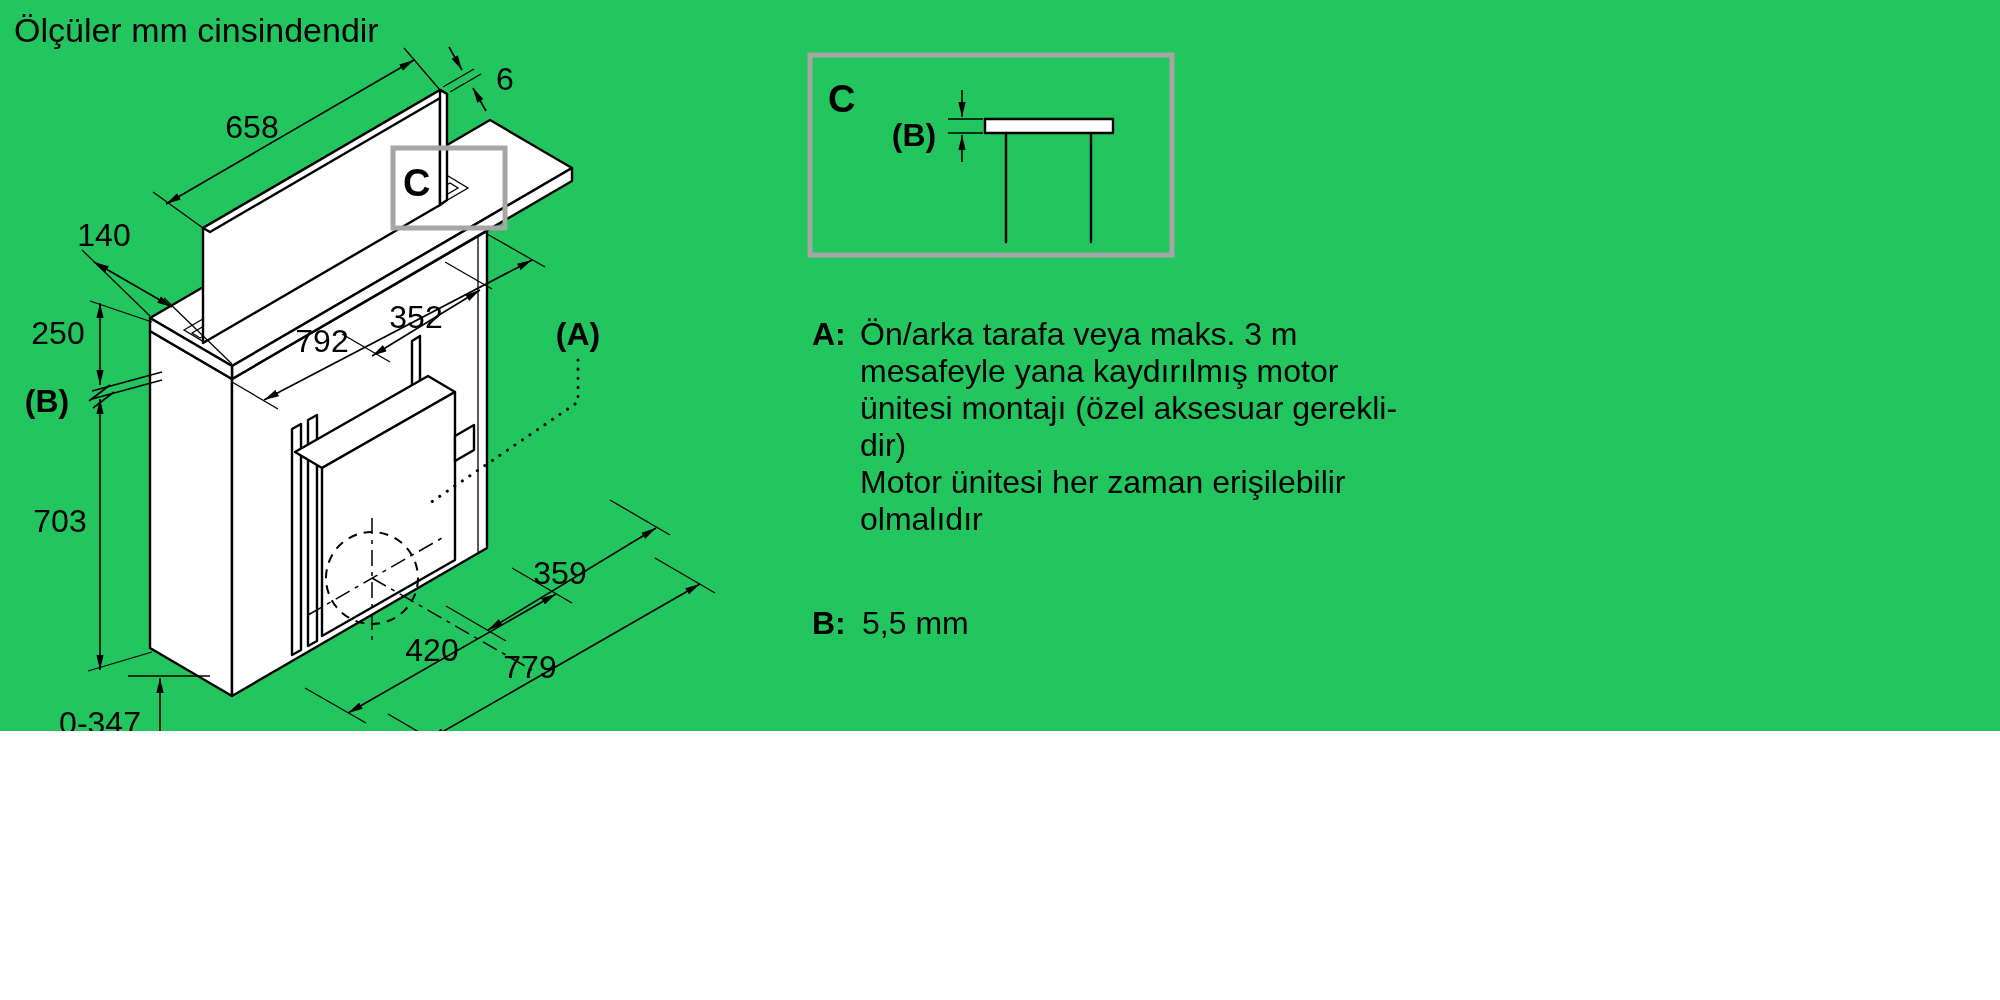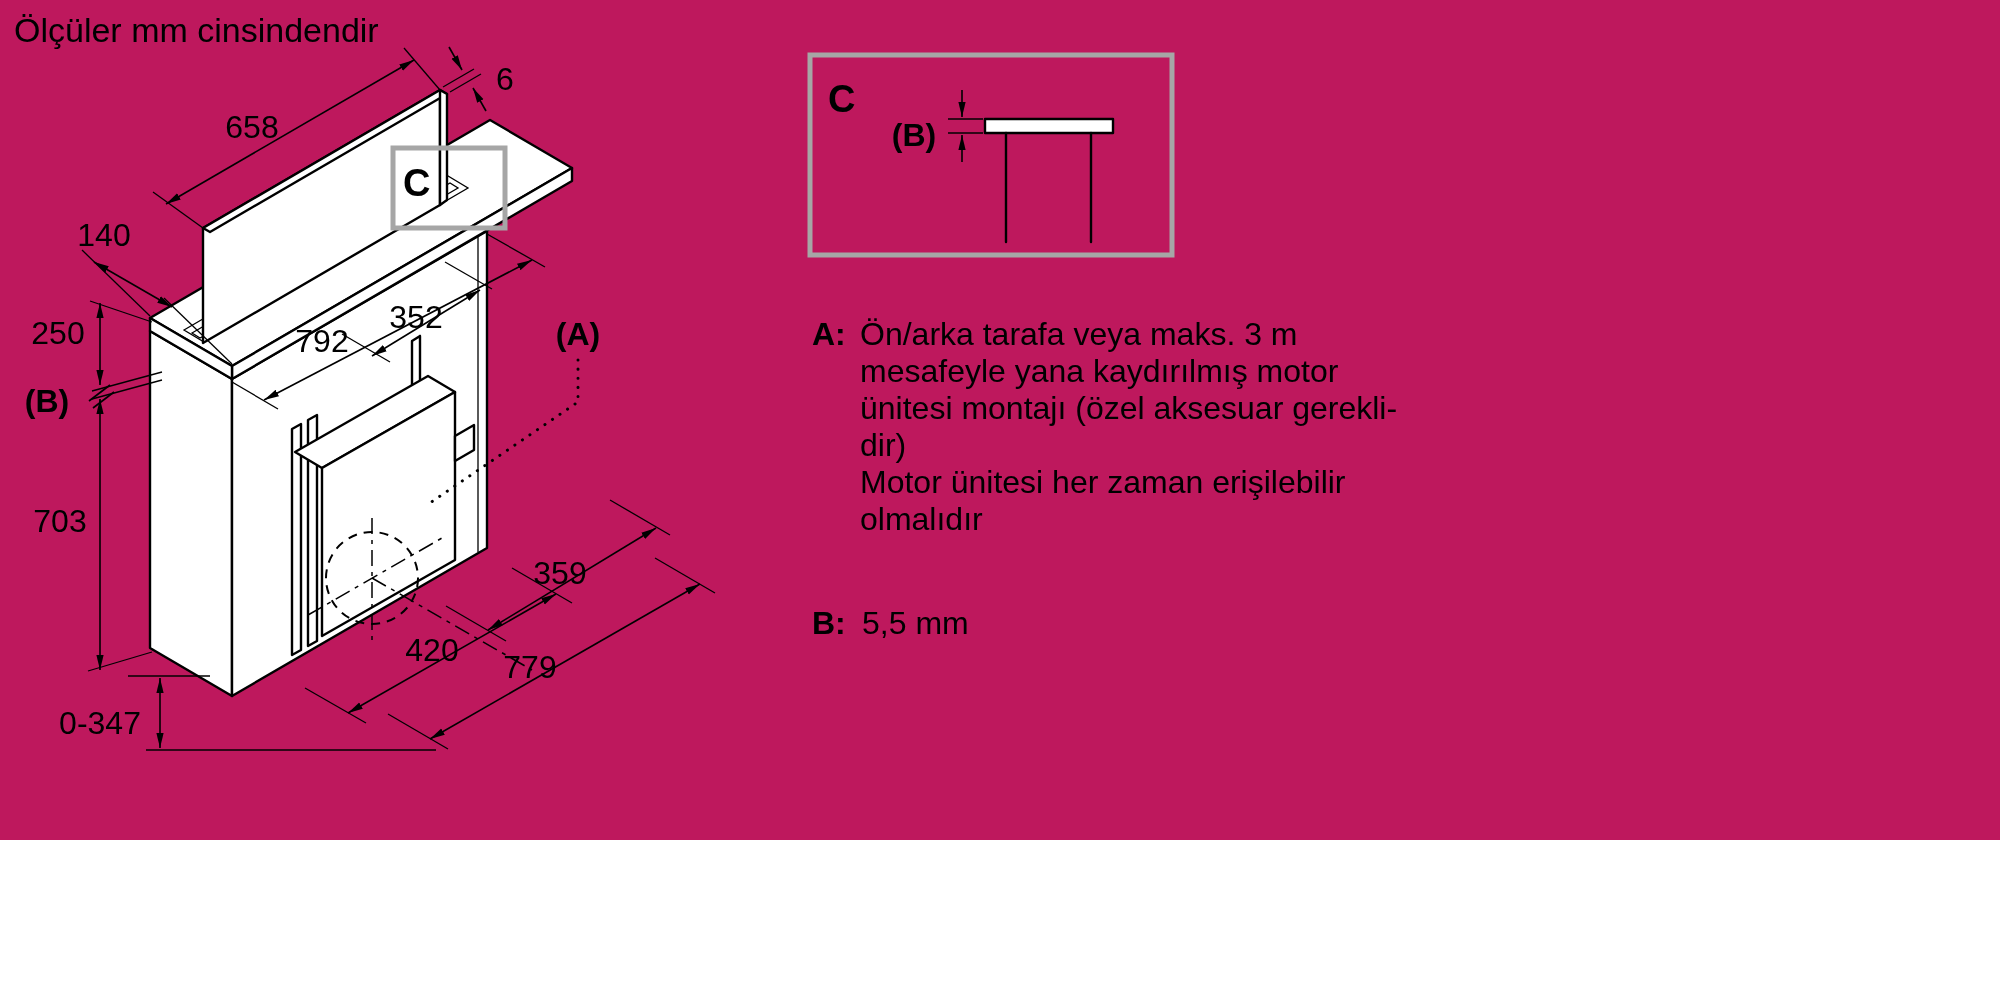--- a/index.html
+++ b/index.html
@@ -1,16 +1,16 @@
 <!DOCTYPE html>
 <html><head>
 <meta charset="utf-8">
 <style>
   html,body{margin:0;padding:0;background:#fff}
-  .page{position:relative;width:2000px;height:840px;background:#be185d;overflow:hidden}
+  .page{position:relative;width:2000px;height:731px;background:#22c55e;overflow:hidden}
   svg{position:absolute;inset:0}
   .t{font-family:"Liberation Sans","DejaVu Sans",sans-serif;font-size:32px;fill:#000}
   .title{font-size:34px}
   .b{font-weight:bold}
   .cb{font-size:38px;font-weight:bold}
   .ol{fill:none;stroke:#000;stroke-width:2.4;stroke-linejoin:round;stroke-linecap:round}
   .w{fill:#fff}
   .thin{fill:none;stroke:#000;stroke-width:1.3}
   .dim{fill:none;stroke:#000;stroke-width:1.6}
   .dash{fill:none;stroke:#000;stroke-width:2;stroke-dasharray:9 7}

